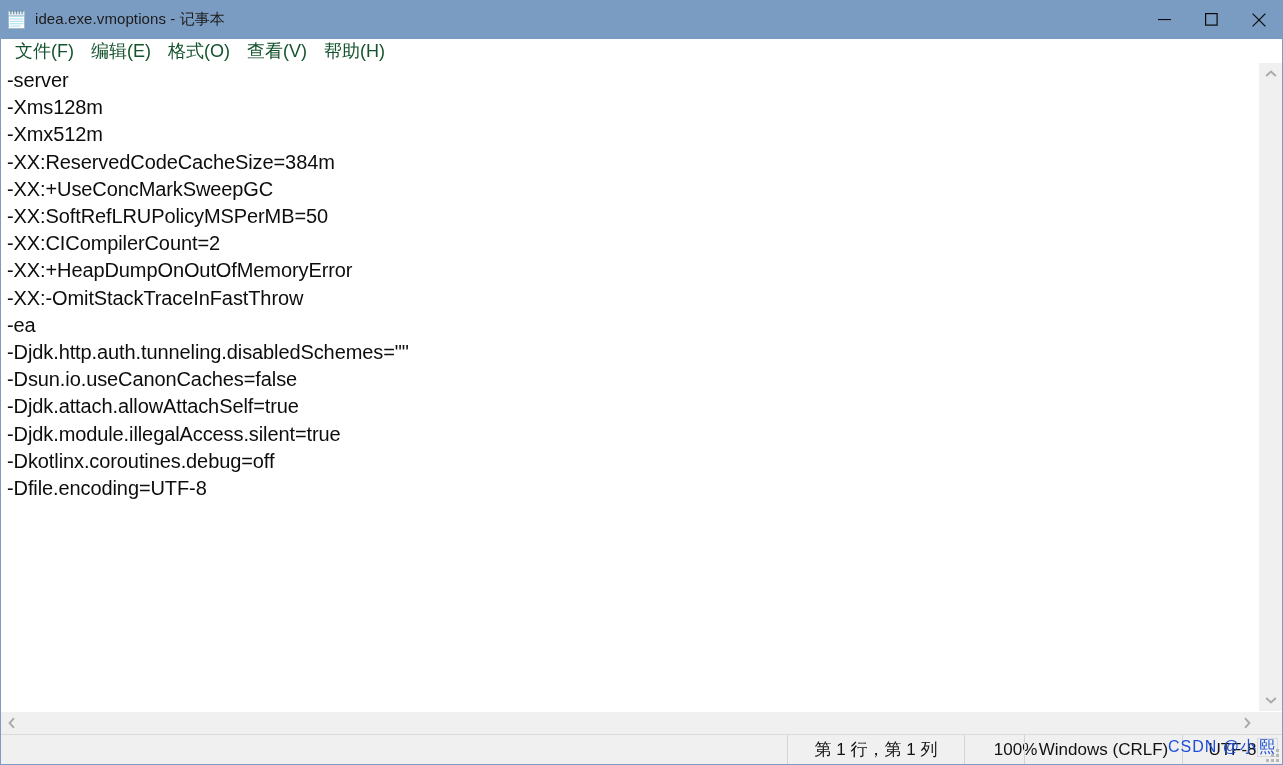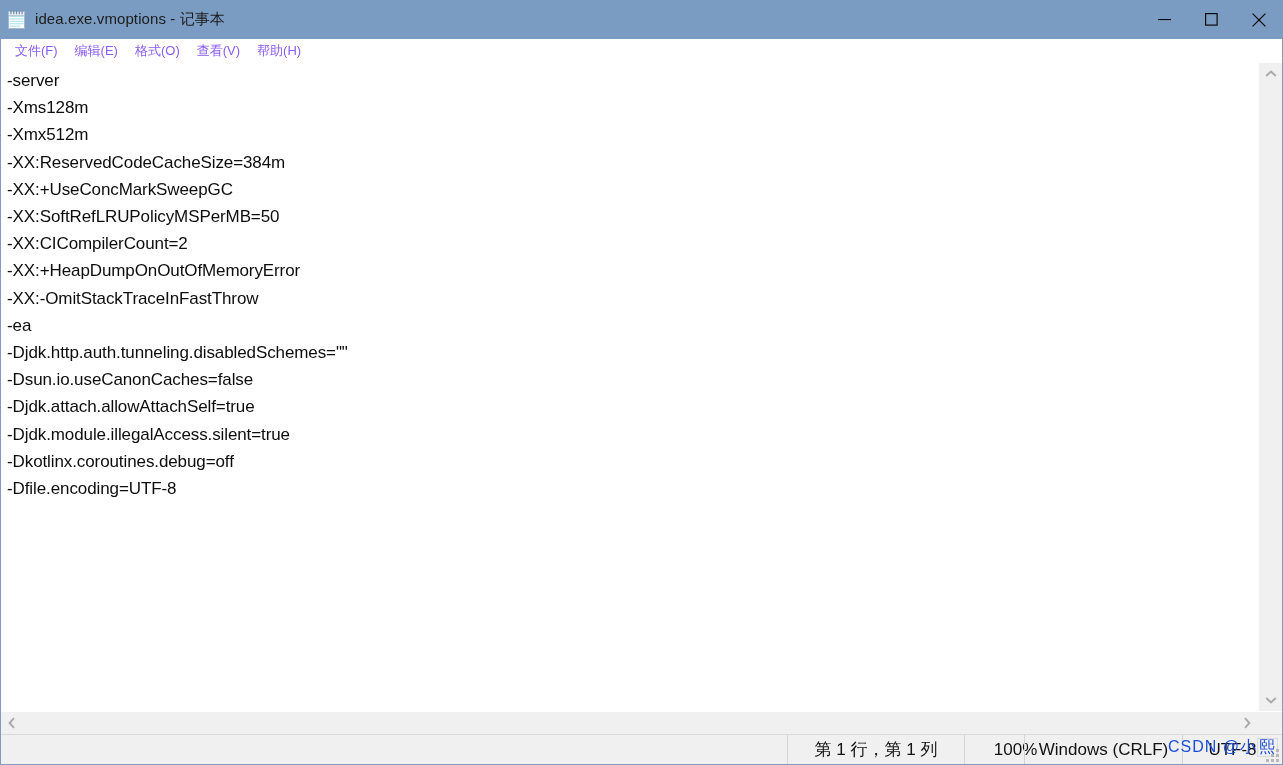--- a/index.html
+++ b/index.html
@@ -71,22 +71,22 @@
   
   .menubar {
     height: 24px;
     background: #ffffff;
     display: flex;
     align-items: center;
     padding-left: 6px;
     flex: 0 0 auto;
   }
   .menu-item {
-    font-size: 13px;
-    color: #8b5cf6;
+    font-size: 18px;
+    color: #14532d;
     padding: 2px 9px 2px 8px;
     white-space: nowrap;
     line-height: 20px;
   }
 
   
   .editor-row {
     flex: 1 1 auto;
     display: flex;
     min-height: 0;
@@ -96,21 +96,21 @@
   .text-area {
     flex: 1 1 auto;
     background: #ffffff;
     overflow: hidden;
     padding: 4px 0 0 6px;
     box-sizing: border-box;
     min-width: 0;
   }
   .code-line {
     font-family: "Liberation Sans", sans-serif;
-    font-size: 17px;
+    font-size: 20px;
     line-height: 27.2px;
     color: #0d0d0d;
     white-space: pre;
     letter-spacing: -0.1px;
   }
 
   
   .vscroll {
     width: 24px;
     flex: 0 0 24px;

